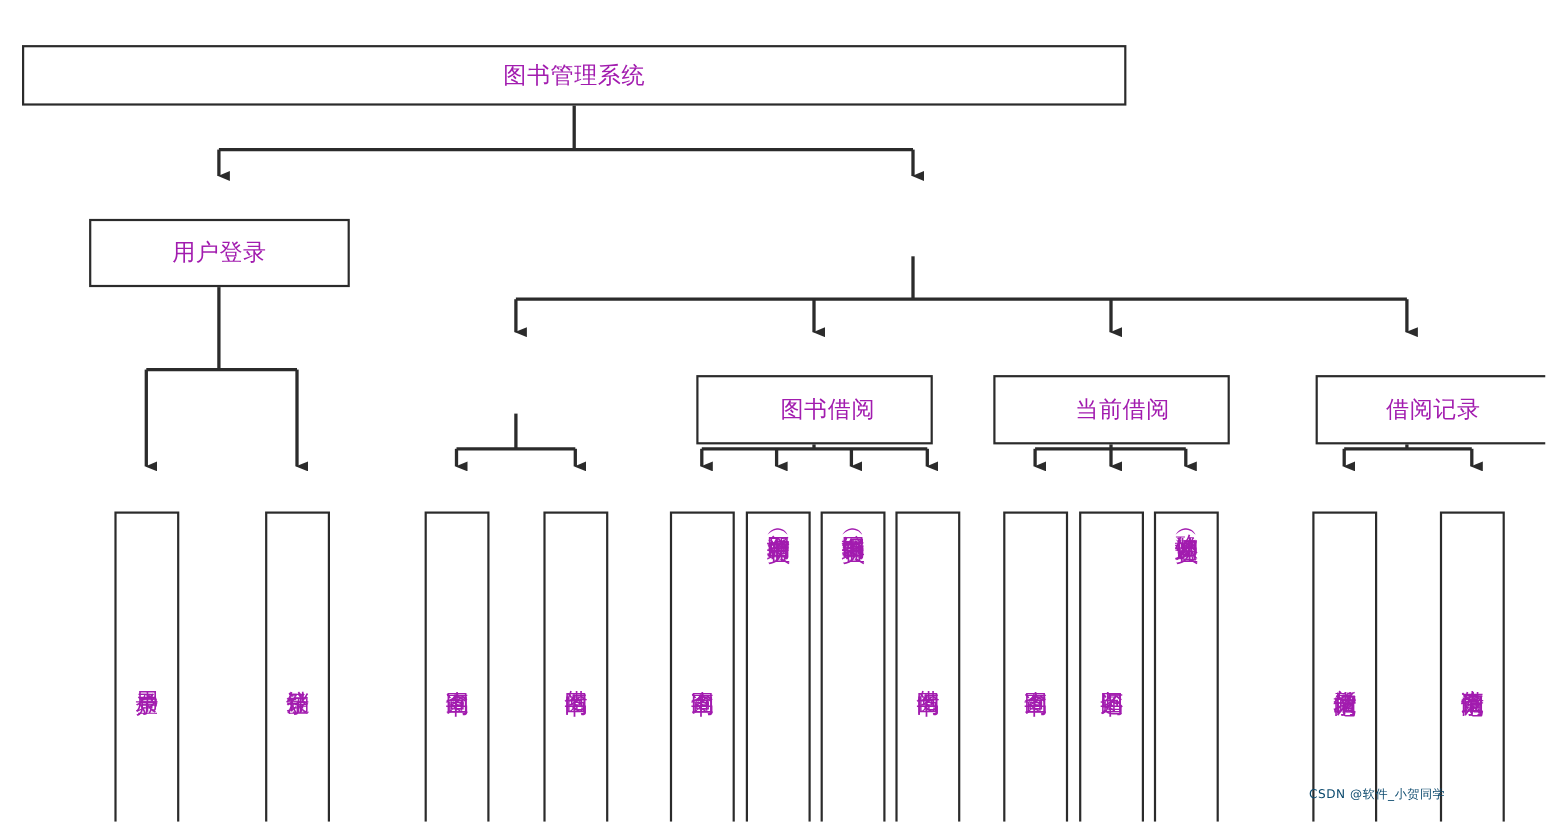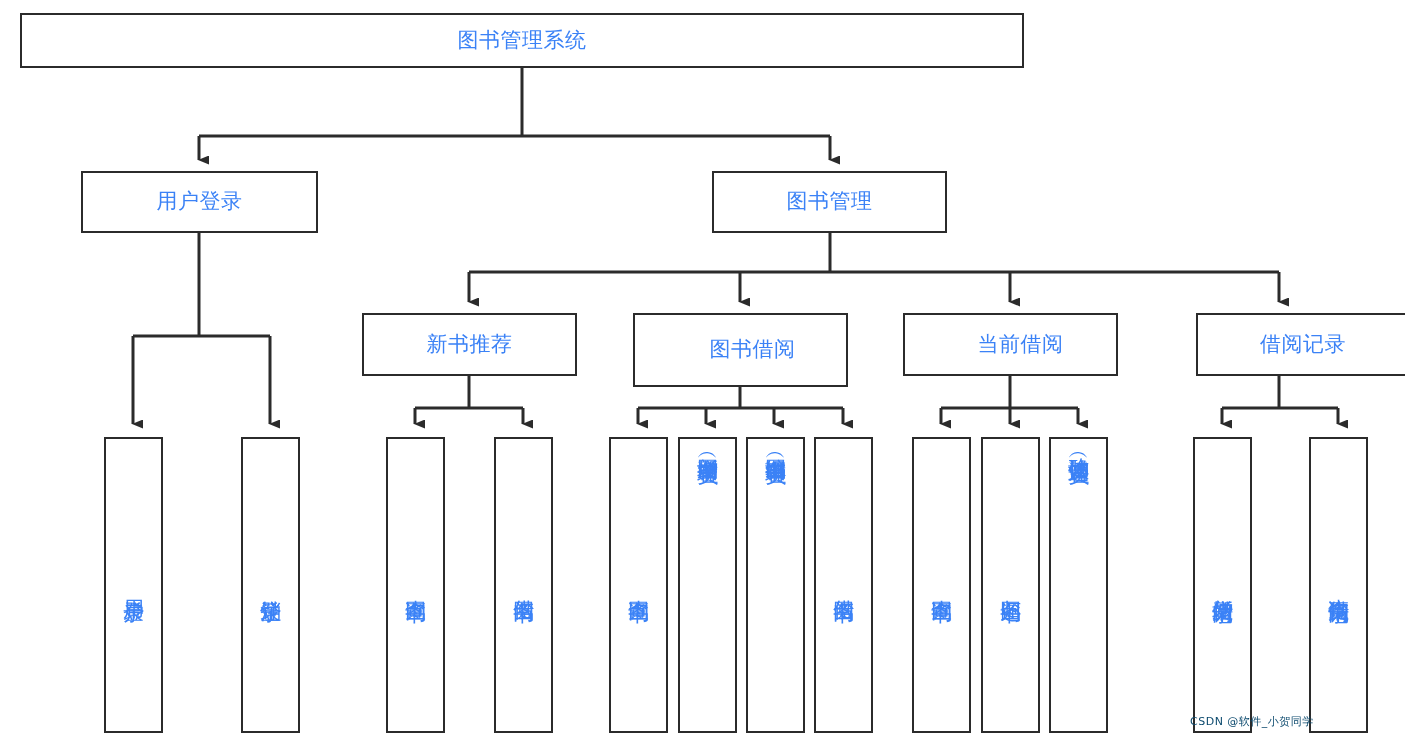--- a/index.html
+++ b/index.html
@@ -26,21 +26,22 @@
     pointer-events: none;
   }
   .node {
     position: absolute;
     box-sizing: border-box;
     border: 2.4px solid #2b2b2b;
     background: #ffffff;
     display: flex;
     align-items: center;
     justify-content: center;
-    color: #3b82f6;
+    color: #a21caf;
+    margin-top: 28px;
   }
   .node .label-h {
     font-size: 21px;
     line-height: 1.1;
     letter-spacing: 0.5px;
     white-space: nowrap;
   }
   .node.vert {
     align-items: center;
     justify-content: center;
@@ -124,29 +125,23 @@
   </svg>
 
   <div class="node" style="left:20px; top:13px; width:1004px; height:55px;">
     <span class="label-h">图书管理系统</span>
   </div>
 
   <div class="node" style="left:81px; top:171px; width:237px; height:62px;">
     <span class="label-h">用户登录</span>
   </div>
 
-  <div class="node" style="left:712px; top:171px; width:235px; height:62px;">
-    <span class="label-h">图书管理</span>
-  </div>
-
-  <div class="node" style="left:362px; top:313px; width:215px; height:63px;">
-    <span class="label-h">新书推荐</span>
-  </div>
-
-  <div class="node" style="left:633px; top:313px; width:215px; height:74px;padding-left:24px;">
+
+
+  <div class="node" style="left:633px; top:313px; width:215px; height:63px;padding-left:24px;">
     <span class="label-h">图书借阅</span>
   </div>
 
   <div class="node" style="left:903px; top:313px; width:215px; height:63px;padding-left:20px;">
     <span class="label-h">当前借阅</span>
   </div>
 
   <div class="node" style="left:1196px; top:313px; width:214px; height:63px;">
     <span class="label-h">借阅记录</span>
   </div>

